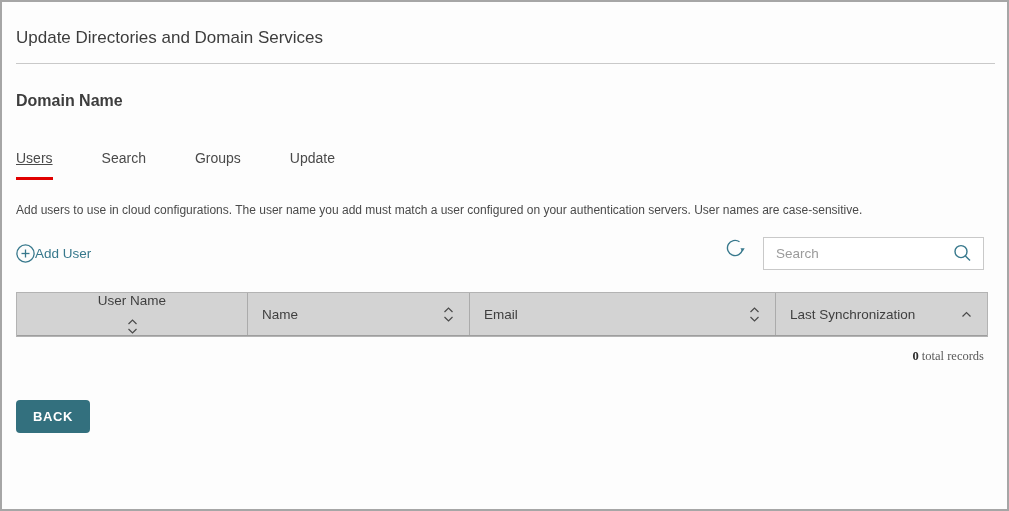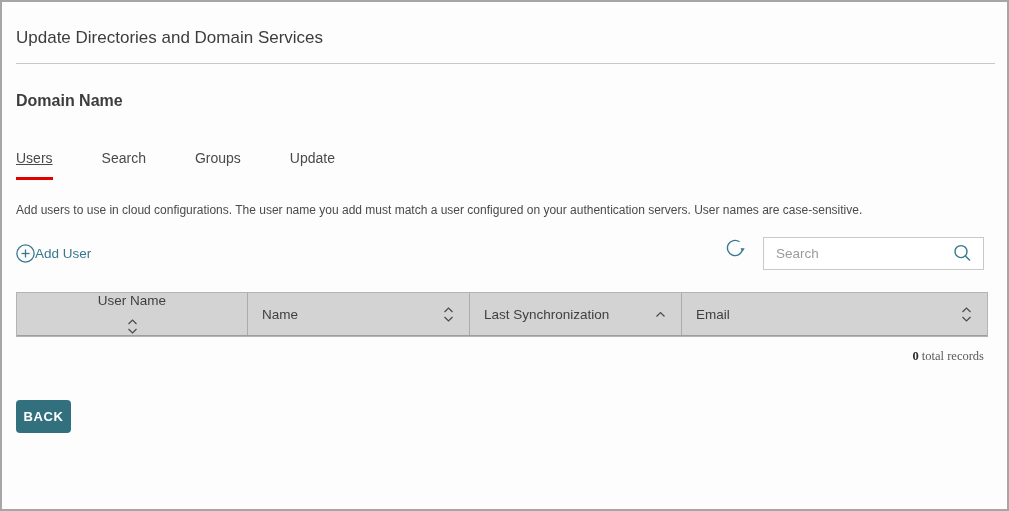--- a/index.html
+++ b/index.html
@@ -144,21 +144,21 @@
     margin: 12px 23px 0 0;
     text-align: right;
     font-size: 12.5px;
     color: #5a5a5a;
     font-family: Liberation Serif, serif;
   }
   .records .count { font-weight: 700; color: #2e2e2e; }
 
   .back-button {
     margin: 36px 0 0 14px;
-    width: 55px;
+    width: 74px;
     height: 33px;
     background: #33707e;
     color: #ffffff;
     border: none;
     border-radius: 4px;
     font-family: "Liberation Sans", sans-serif;
     font-size: 13px;
     font-weight: 700;
     letter-spacing: 0.6px;
     cursor: pointer;
@@ -228,34 +228,34 @@
       </div>
       <div class="th c2">
         <span>Name</span>
         <span>
           <svg width="13" height="17" viewBox="0 0 13 17">
             <polyline points="2.5,6 6.5,2 10.5,6" fill="none" stroke="#4a4a4a" stroke-width="1.2"></polyline>
             <polyline points="2.5,11 6.5,15 10.5,11" fill="none" stroke="#4a4a4a" stroke-width="1.2"></polyline>
           </svg>
         </span>
       </div>
+      <div class="th c3">
+        <span>Email</span>
+        <span>
+          <svg width="13" height="17" viewBox="0 0 13 17">
+            <polyline points="2.5,6 6.5,2 10.5,6" fill="none" stroke="#4a4a4a" stroke-width="1.2"></polyline>
+            <polyline points="2.5,11 6.5,15 10.5,11" fill="none" stroke="#4a4a4a" stroke-width="1.2"></polyline>
+          </svg>
+        </span>
+      </div>
       <div class="th c4">
         <span>Last Synchronization</span>
         <span>
           <svg width="13" height="17" viewBox="0 0 13 17">
             <polyline points="2.5,10.5 6.5,6.5 10.5,10.5" fill="none" stroke="#4a4a4a" stroke-width="1.2"></polyline>
-          </svg>
-        </span>
-      </div>
-      <div class="th c3">
-        <span>Email</span>
-        <span>
-          <svg width="13" height="17" viewBox="0 0 13 17">
-            <polyline points="2.5,6 6.5,2 10.5,6" fill="none" stroke="#4a4a4a" stroke-width="1.2"></polyline>
-            <polyline points="2.5,11 6.5,15 10.5,11" fill="none" stroke="#4a4a4a" stroke-width="1.2"></polyline>
           </svg>
         </span>
       </div>
     </div>
   </div>
 
   <div class="records">
     <span class="count">0</span>
     <span>total records</span>
   </div>

